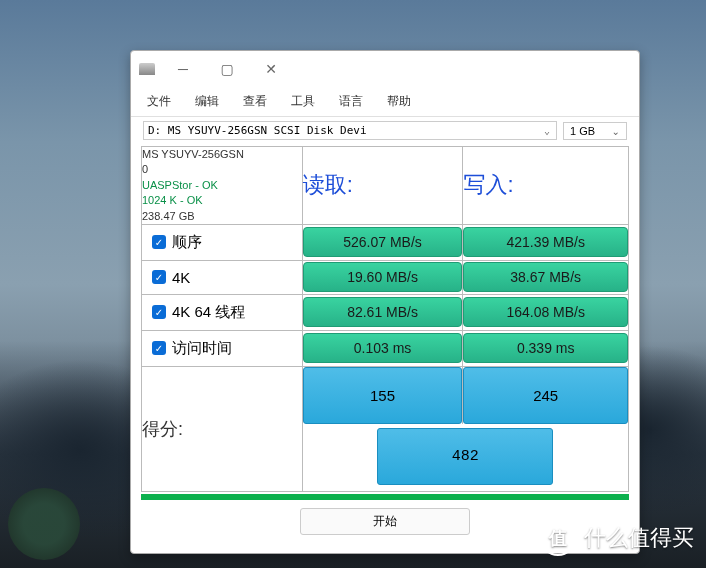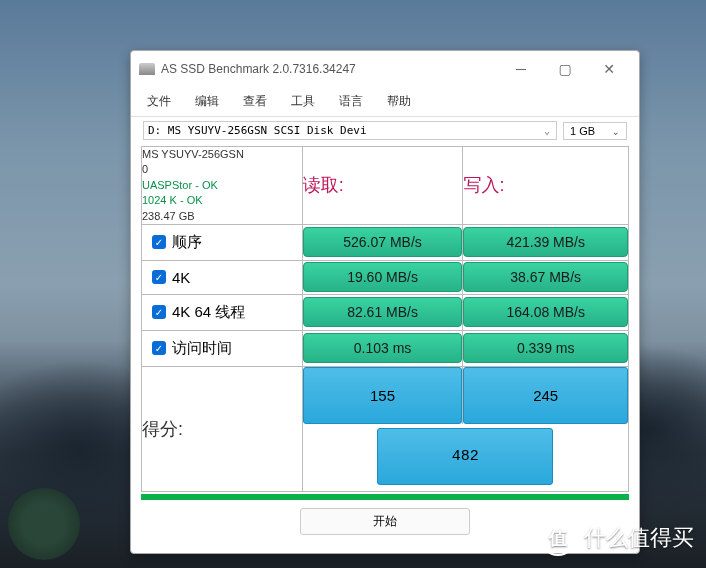--- a/index.html
+++ b/index.html
@@ -97,22 +97,22 @@
 }
 .info-cell {
   padding: 4px 8px;
   font-size: 11px;
   line-height: 1.4;
 }
 .info-name { color: #333; }
 .info-ok { color: #0a9048; }
 .header-cell {
   padding: 6px 10px;
-  font-size: 18px;
-  color: #be185d;
+  font-size: 22px;
+  color: #1d4ed8;
   text-align: left;
 }
 .row-label-cell {
   display: flex;
   align-items: center;
   gap: 6px;
   padding: 8px 10px;
   font-size: 15px;
 }
 .chk {
@@ -210,21 +210,20 @@
 </style>
 </head>
 <body>
 
 <div class="bg-mountains"></div>
 <div class="stamp"></div>
 
 <div class="window">
   <div class="titlebar">
     <div class="app-icon"></div>
-    <div class="titlebar-text">AS SSD Benchmark 2.0.7316.34247</div>
     <div class="win-btn">─</div>
     <div class="win-btn">▢</div>
     <div class="win-btn">✕</div>
   </div>
 
   <div class="menubar">
     <span class="menu-item">文件</span>
     <span class="menu-item">编辑</span>
     <span class="menu-item">查看</span>
     <span class="menu-item">工具</span>

